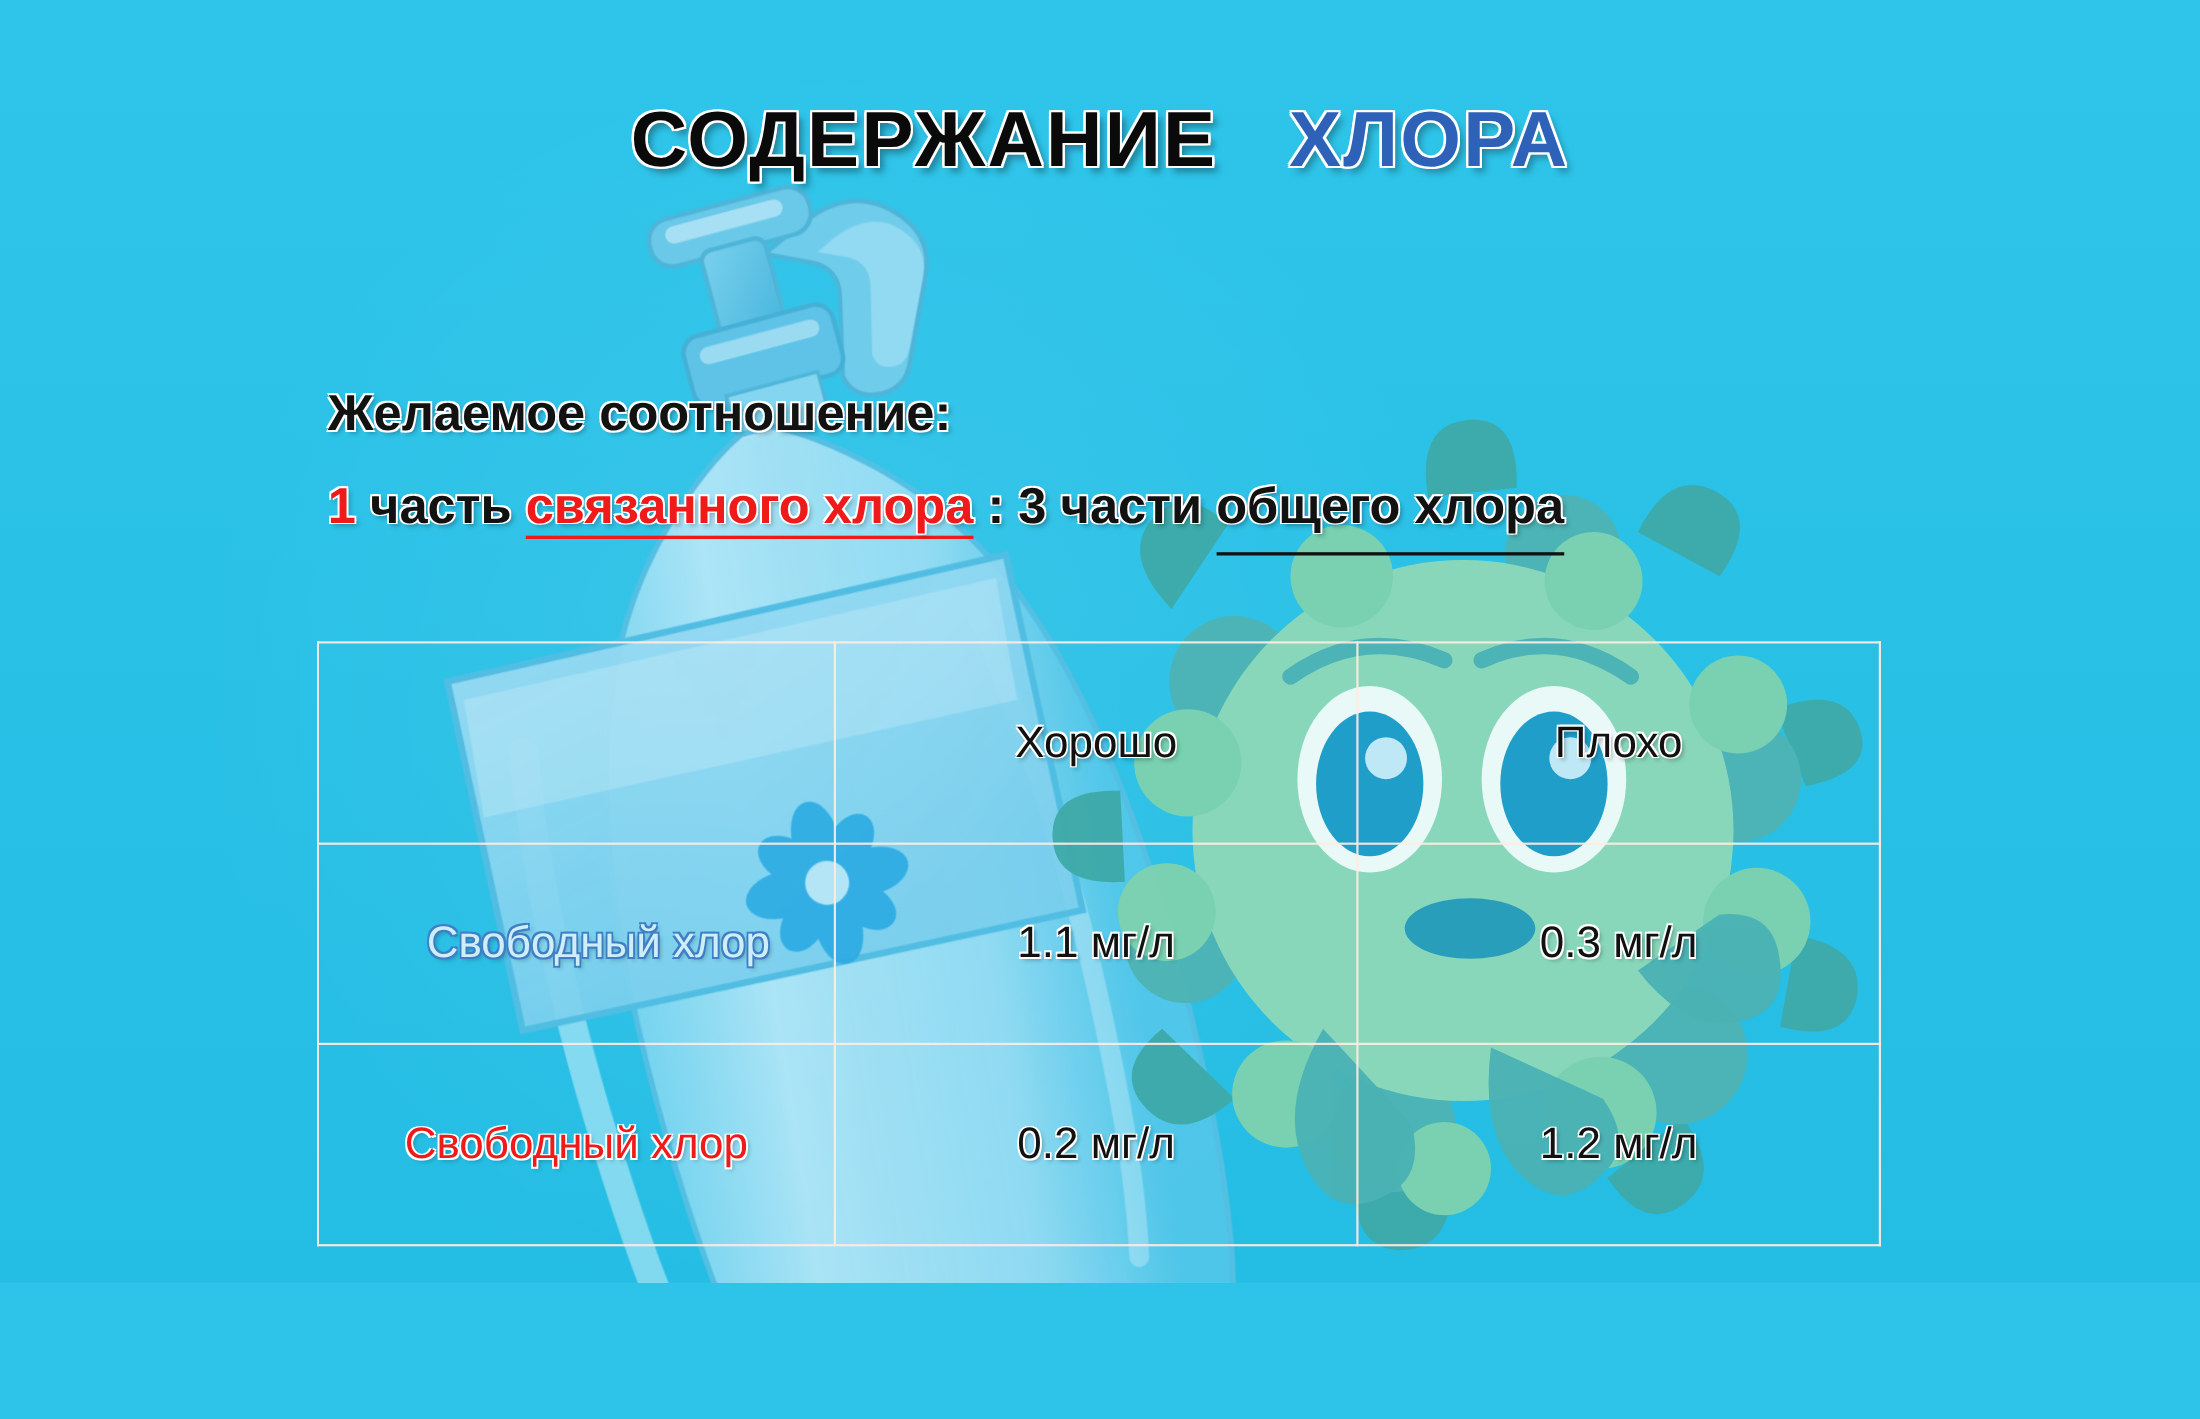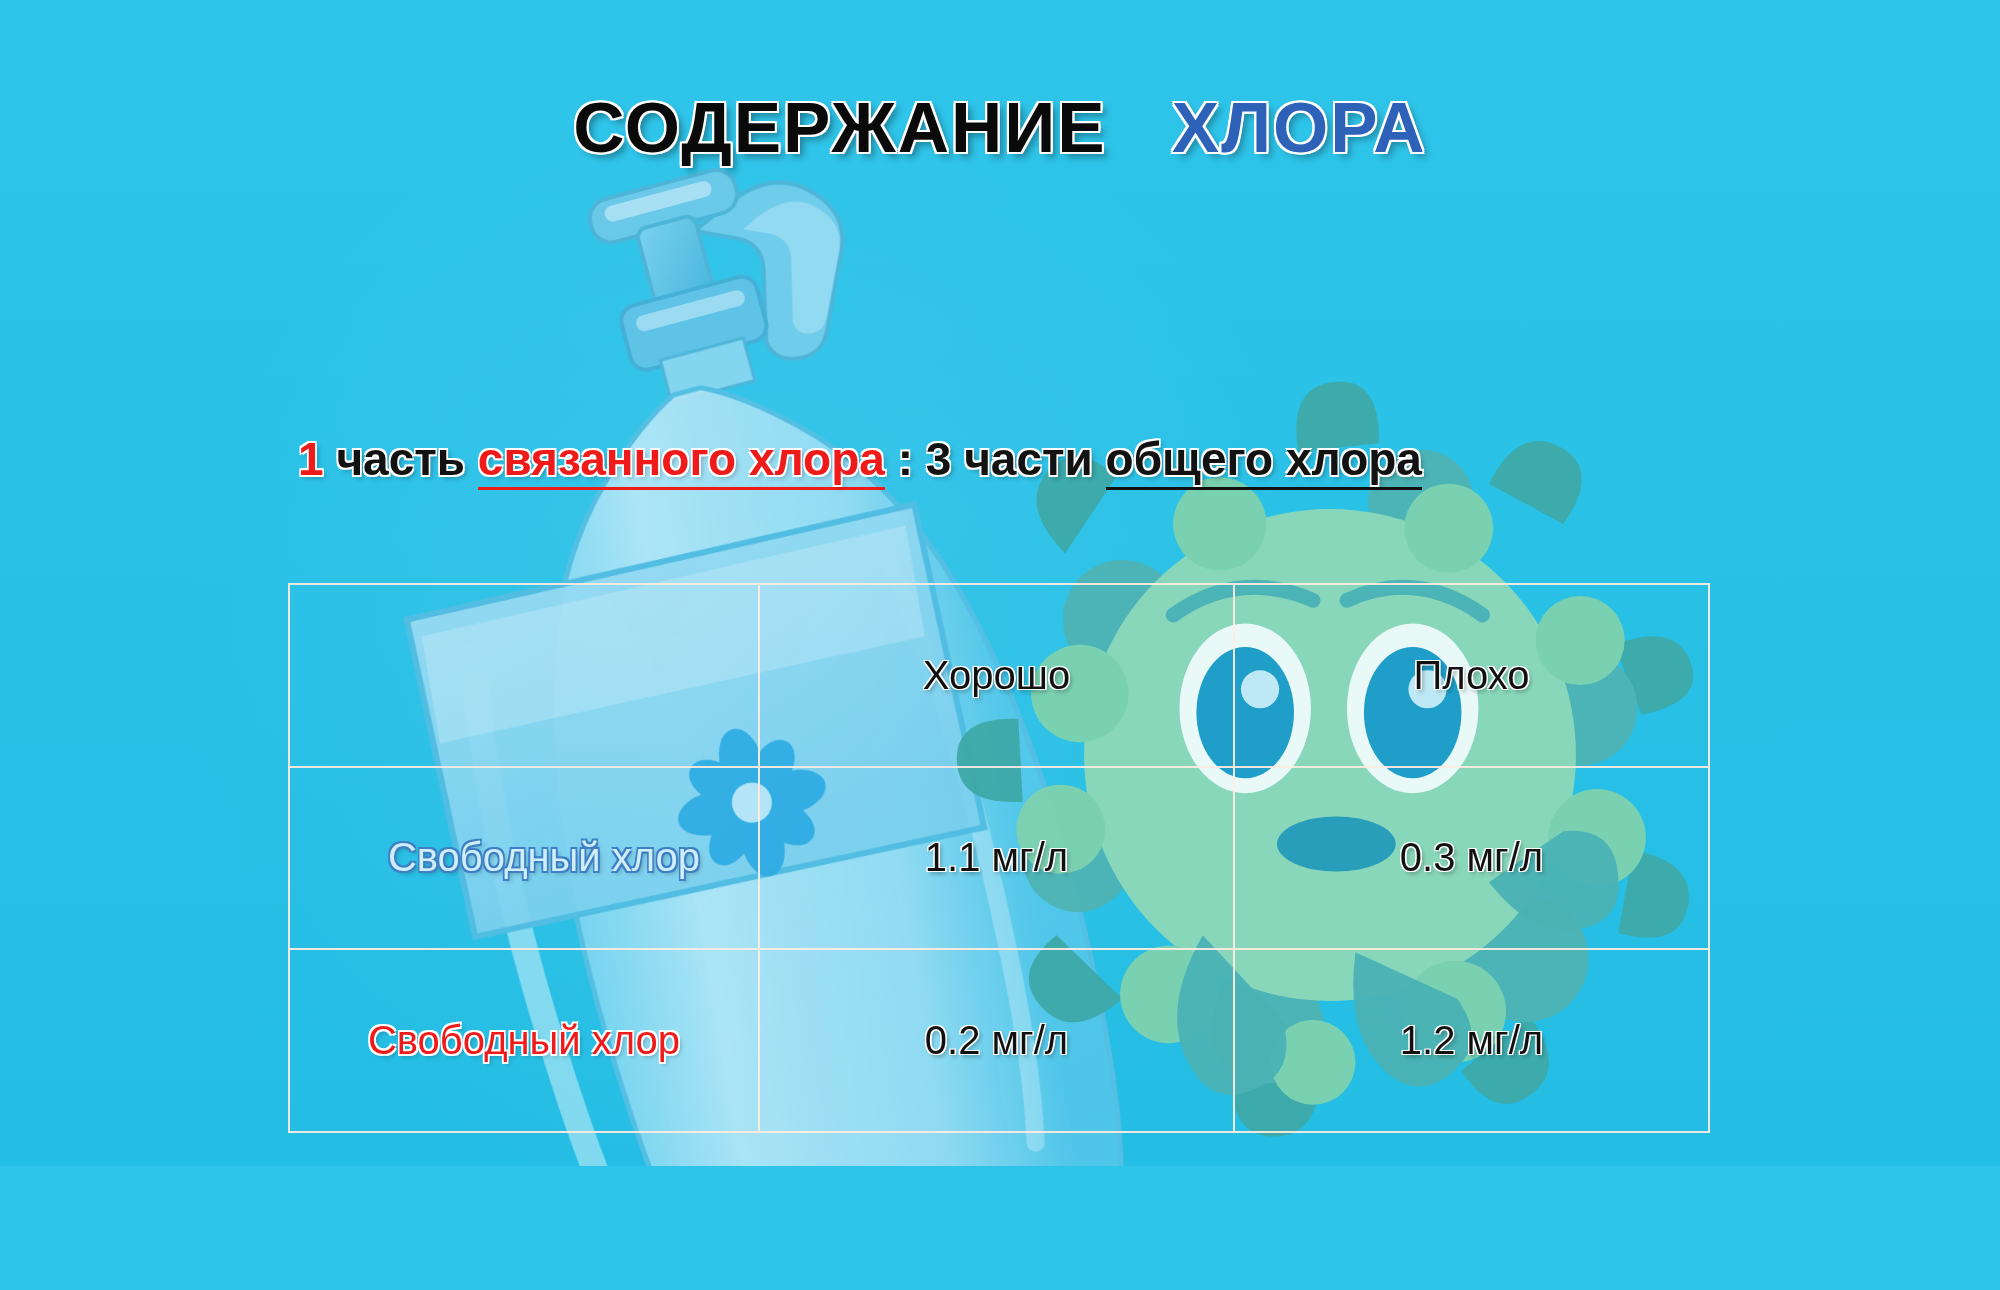--- a/index.html
+++ b/index.html
@@ -107,21 +107,21 @@
       -1.6px -1.6px 0 #ffffff, 1.6px -1.6px 0 #ffffff,
       -1.6px  1.6px 0 #ffffff, 1.6px  1.6px 0 #ffffff,
        3px 3px 5px rgba(0,0,0,0.25);
   }
   .ratio .red.u {
     border-bottom: 3px solid #ef1a1a;
     padding-bottom: 1px;
   }
   .ratio .plain.u {
     border-bottom: 3px solid #121212;
-    padding-bottom: 1px;
+    padding-bottom: 16px;
   }
 
   
   .tbl {
     position: absolute;
     left: 288px;
     top: 583px;
     width: 1420px;
     height: 550px;
     border-collapse: collapse;
@@ -311,20 +311,21 @@
   </div>
 
   <div class="title-wrap">
     <div class="title">
       <span class="t-dark">СОДЕРЖАНИЕ</span>
       <span>&nbsp;</span>
       <span class="t-blue">ХЛОРА</span>
     </div>
   </div>
 
+  <div class="subtitle">Желаемое соотношение:</div>
 
   <div class="ratio">
     <span class="red">1</span><span class="plain">&nbsp;</span><span class="plain">часть</span><span class="plain">&nbsp;</span><span class="red u">связанного хлора</span><span class="plain">&nbsp;</span><span class="plain">:</span><span class="plain">&nbsp;</span><span class="plain">3</span><span class="plain">&nbsp;</span><span class="plain">части</span><span class="plain">&nbsp;</span><span class="plain u">общего хлора</span>
   </div>
 
   <table class="tbl">
     <colgroup>
       <col class="c1">
         <col class="c2">
         <col class="c3">

